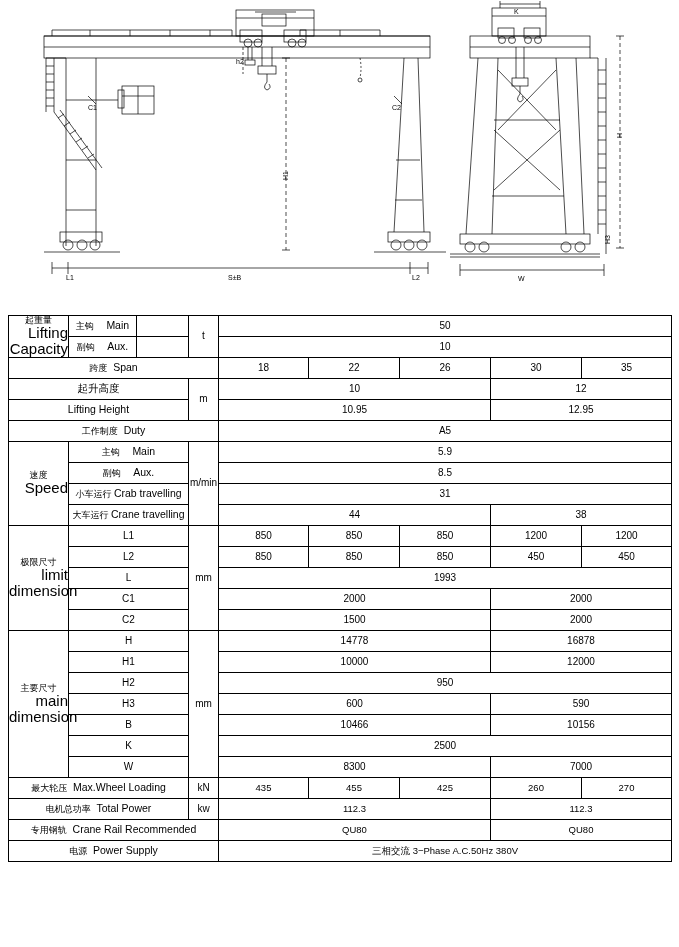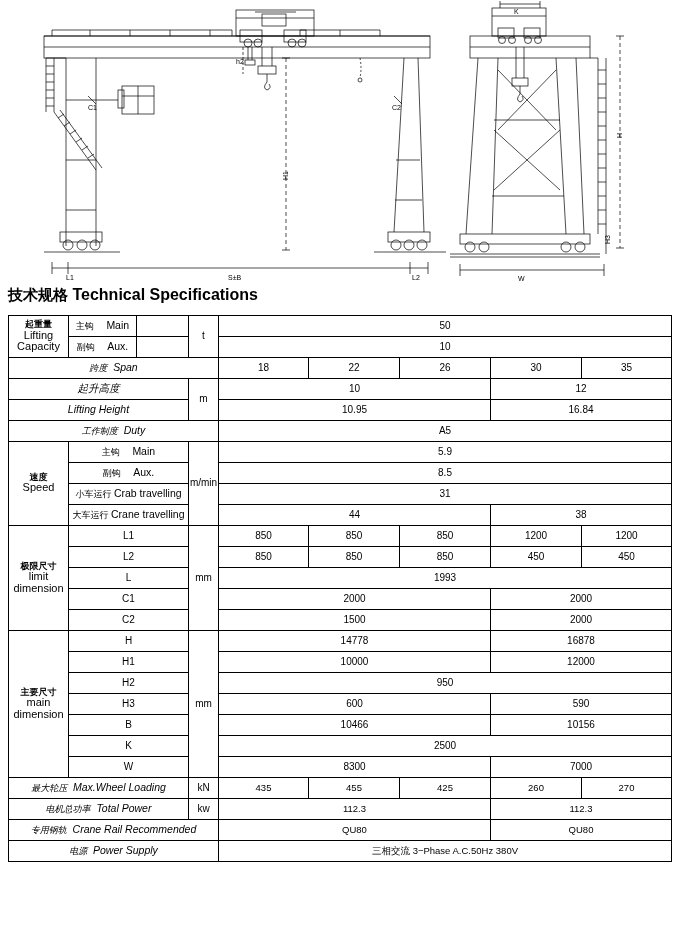--- a/index.html
+++ b/index.html
@@ -56,27 +56,26 @@
     height: 21px;
     line-height: 1.05;
   }
   .lbl-cn { font-size: 9px; }
   .lbl-en { font-size: 10.5px; }
   .unit { font-size: 10px; }
   .val { font-size: 10px; margin-top: 20px; }
   .small-val { font-size: 9.5px; margin-left: 25px; }
   .rowlbl {
     font-size: 10.5px;
-    font-style: italic;
   }
   .grp {
     font-size: 9px;
   }
-  .grp .en { font-size: 11px; display: block; }
-  .grp .cn { display: block; font-weight: bold; }
+  .grp .en { font-size: 15px; display: block; text-align: right; }
+  .grp .cn { display: block; }
   .pairlbl {
     font-size: 9px;
     margin-top: 12px;
   }
   .pairlbl .en { font-size: 10.5px; }
   .nospace { white-space: nowrap; }
   .tiny { font-size: 8px; }
 </style>
 </head>
 <body>
@@ -271,24 +270,20 @@
         <text x="412" y="280">L2</text>
         <text x="228" y="280">S±B</text>
         <text x="622" y="138" transform="rotate(-90 622 138)">H</text>
         <text x="610" y="244" transform="rotate(-90 610 244)">H3</text>
         <text x="518" y="281">W</text>
         <text x="514" y="14">K</text>
       </g>
     </svg>
   </div>
 
-  <div id="title-row">
-    <span class="cn">技术规格</span>
-    <span class="en">Technical Specifications</span>
-  </div>
 
   <table id="spec-table">
     <colgroup>
       <col style="width:60px">
       <col style="width:68px">
       <col style="width:52px">
       <col style="width:30px">
       <col style="width:90px">
       <col style="width:91px">
       <col style="width:91px">
@@ -335,21 +330,21 @@
 
       <tr>
         <td colspan="3" class="rowlbl lbl-cn">起升高度</td>
         <td rowspan="2" class="unit">m</td>
         <td colspan="3" class="val">10</td>
         <td colspan="2" class="val">12</td>
       </tr>
       <tr>
         <td colspan="3" class="rowlbl lbl-en">Lifting  Height</td>
         <td colspan="3" class="val">10.95</td>
-        <td colspan="2" class="val">16.84</td>
+        <td colspan="2" class="val">12.95</td>
       </tr>
 
       <tr>
         <td colspan="4" class="rowlbl">
           <span class="lbl-cn">工作制度</span>
           &nbsp;<span class="lbl-en">Duty</span>
         </td>
         <td colspan="5" class="val">A5</td>
       </tr>
 

